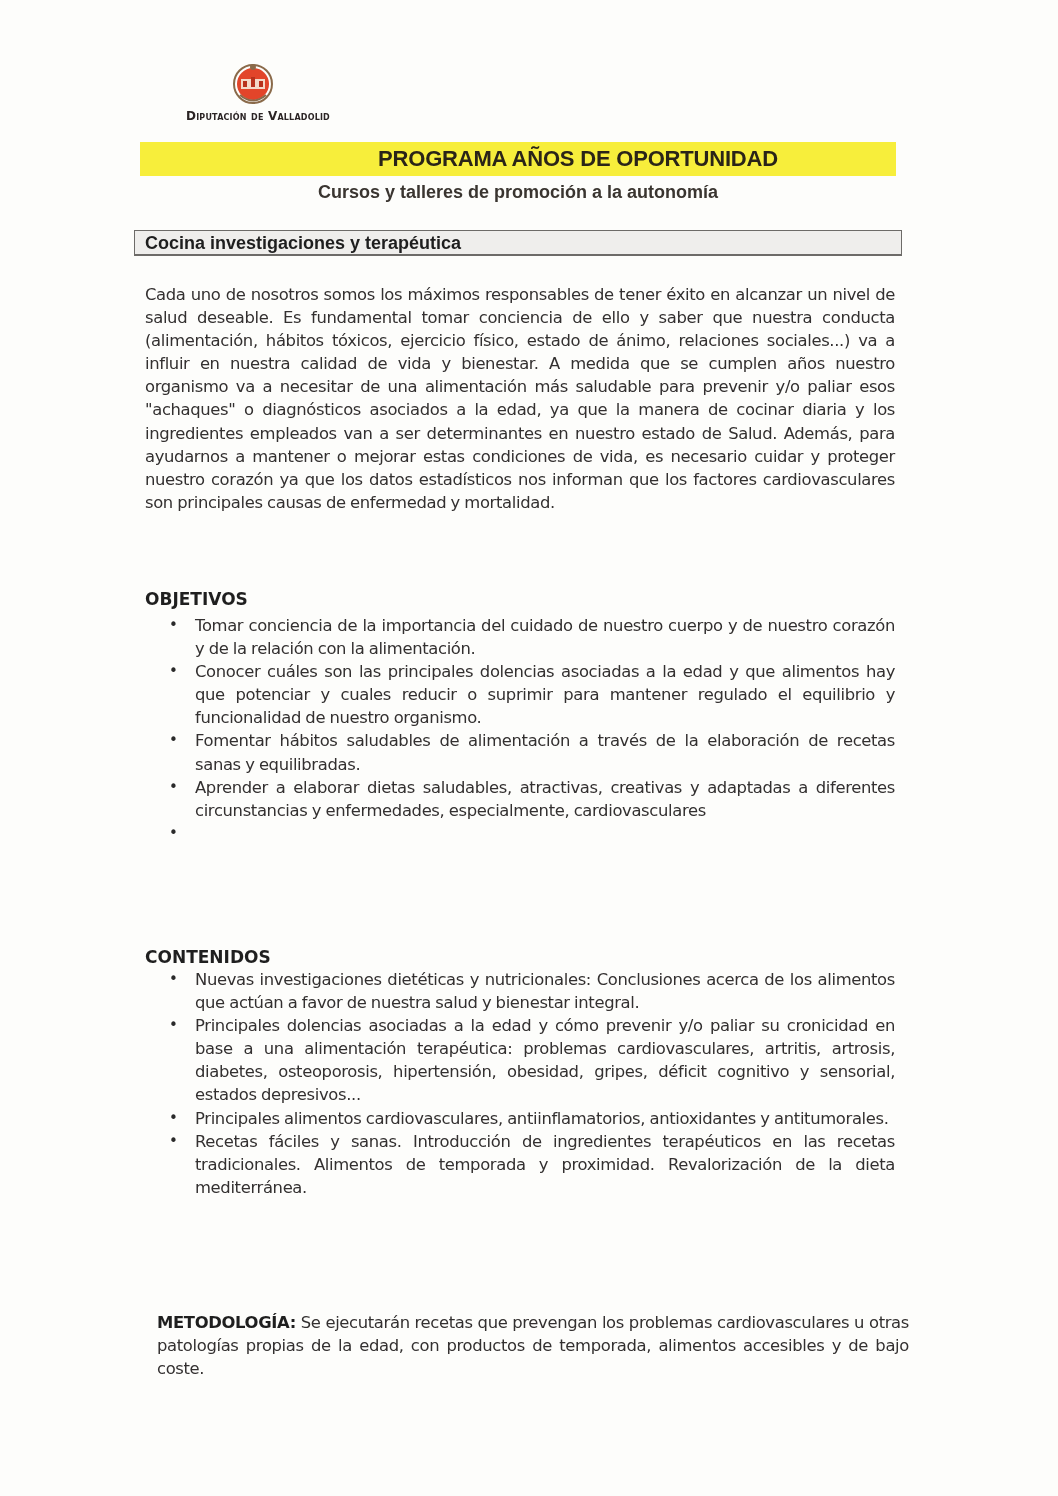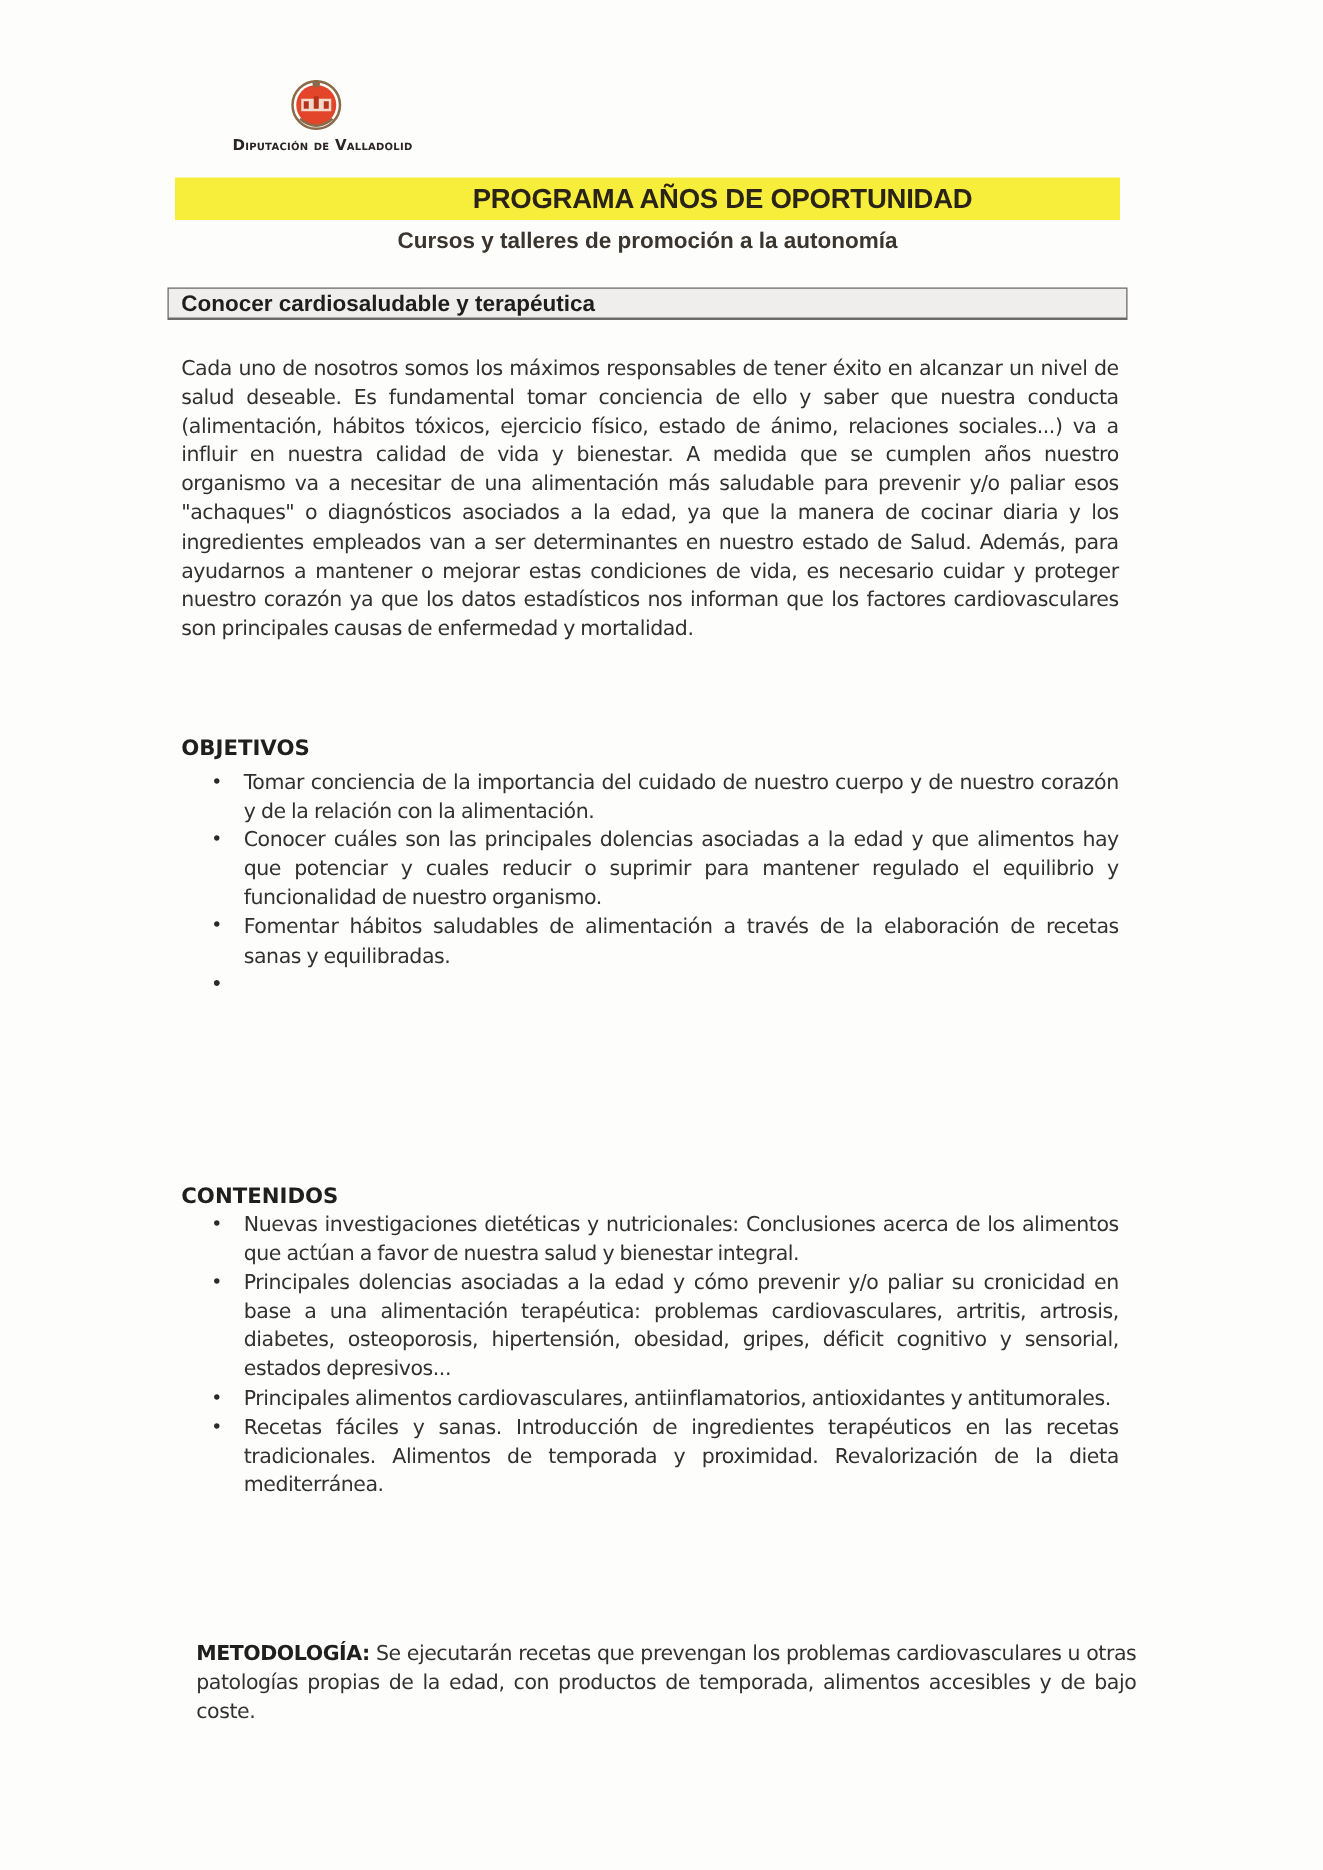--- a/index.html
+++ b/index.html
@@ -168,30 +168,30 @@
     <circle cx="23" cy="5" r="3" fill="#8a6a4a"></circle>
   </svg>
   <div class="org-name">Diputación de Valladolid</div>
 </div>
 
 <div class="banner"></div>
 <div class="banner-title">PROGRAMA AÑOS DE OPORTUNIDAD</div>
 <div class="subtitle">Cursos y talleres de promoción a la autonomía</div>
 
 <div class="section-box"></div>
-<div class="section-title">Conocer cardiosaludable y terapéutica</div>
+<div class="section-title">Cocina investigaciones y terapéutica</div>
 
 <p class="text intro" style="margin:0">Cada uno de nosotros somos los máximos responsables de tener éxito en alcanzar un nivel de salud deseable. Es fundamental tomar conciencia de ello y saber que nuestra conducta (alimentación, hábitos tóxicos, ejercicio físico, estado de ánimo, relaciones sociales...) va a influir en nuestra calidad de vida y bienestar. A medida que se cumplen años nuestro organismo va a necesitar de una alimentación más saludable para prevenir y/o paliar esos "achaques" o diagnósticos asociados a la edad, ya que la manera de cocinar diaria y los ingredientes empleados van a ser determinantes en nuestro estado de Salud. Además, para ayudarnos a mantener o mejorar estas condiciones de vida, es necesario cuidar y proteger nuestro corazón ya que los datos estadísticos nos informan que los factores cardiovasculares son principales causas de enfermedad y mortalidad.</p>
 
 <div class="heading" style="top:587px">OBJETIVOS</div>
 <ul class="list text" style="top:614px">
   <li><span class="bullet">•</span><span>Tomar conciencia de la importancia del cuidado de nuestro cuerpo y de nuestro corazón y de la relación con la alimentación.</span></li>
   <li><span class="bullet">•</span><span>Conocer cuáles son las principales dolencias asociadas a la edad y que alimentos hay que potenciar y cuales reducir o suprimir para mantener regulado el equilibrio y funcionalidad de nuestro organismo.</span></li>
   <li><span class="bullet">•</span><span>Fomentar hábitos saludables de alimentación a través de la elaboración de recetas sanas y equilibradas.</span></li>
-  <li><span class="bullet">•</span></li>
+  <li><span class="bullet">•</span><span>Aprender a elaborar dietas saludables, atractivas, creativas y adaptadas a diferentes circunstancias y enfermedades, especialmente, cardiovasculares</span></li>
   <li><span class="bullet">•</span></li>
 </ul>
 
 <div class="heading" style="top:945px">CONTENIDOS</div>
 <ul class="list text" style="top:968px">
   <li><span class="bullet">•</span><span>Nuevas investigaciones dietéticas y nutricionales: Conclusiones acerca de los alimentos que actúan a favor de nuestra salud y bienestar integral.</span></li>
   <li><span class="bullet">•</span><span>Principales dolencias asociadas a la edad y cómo prevenir y/o paliar su cronicidad en base a una alimentación terapéutica: problemas cardiovasculares, artritis, artrosis, diabetes, osteoporosis, hipertensión, obesidad, gripes, déficit cognitivo y sensorial, estados depresivos...</span></li>
   <li><span class="bullet">•</span><span>Principales alimentos cardiovasculares, antiinflamatorios, antioxidantes y antitumorales.</span></li>
   <li><span class="bullet">•</span><span>Recetas fáciles y sanas. Introducción de ingredientes terapéuticos en las recetas tradicionales. Alimentos de temporada y proximidad. Revalorización de la dieta mediterránea.</span></li>
 </ul>

